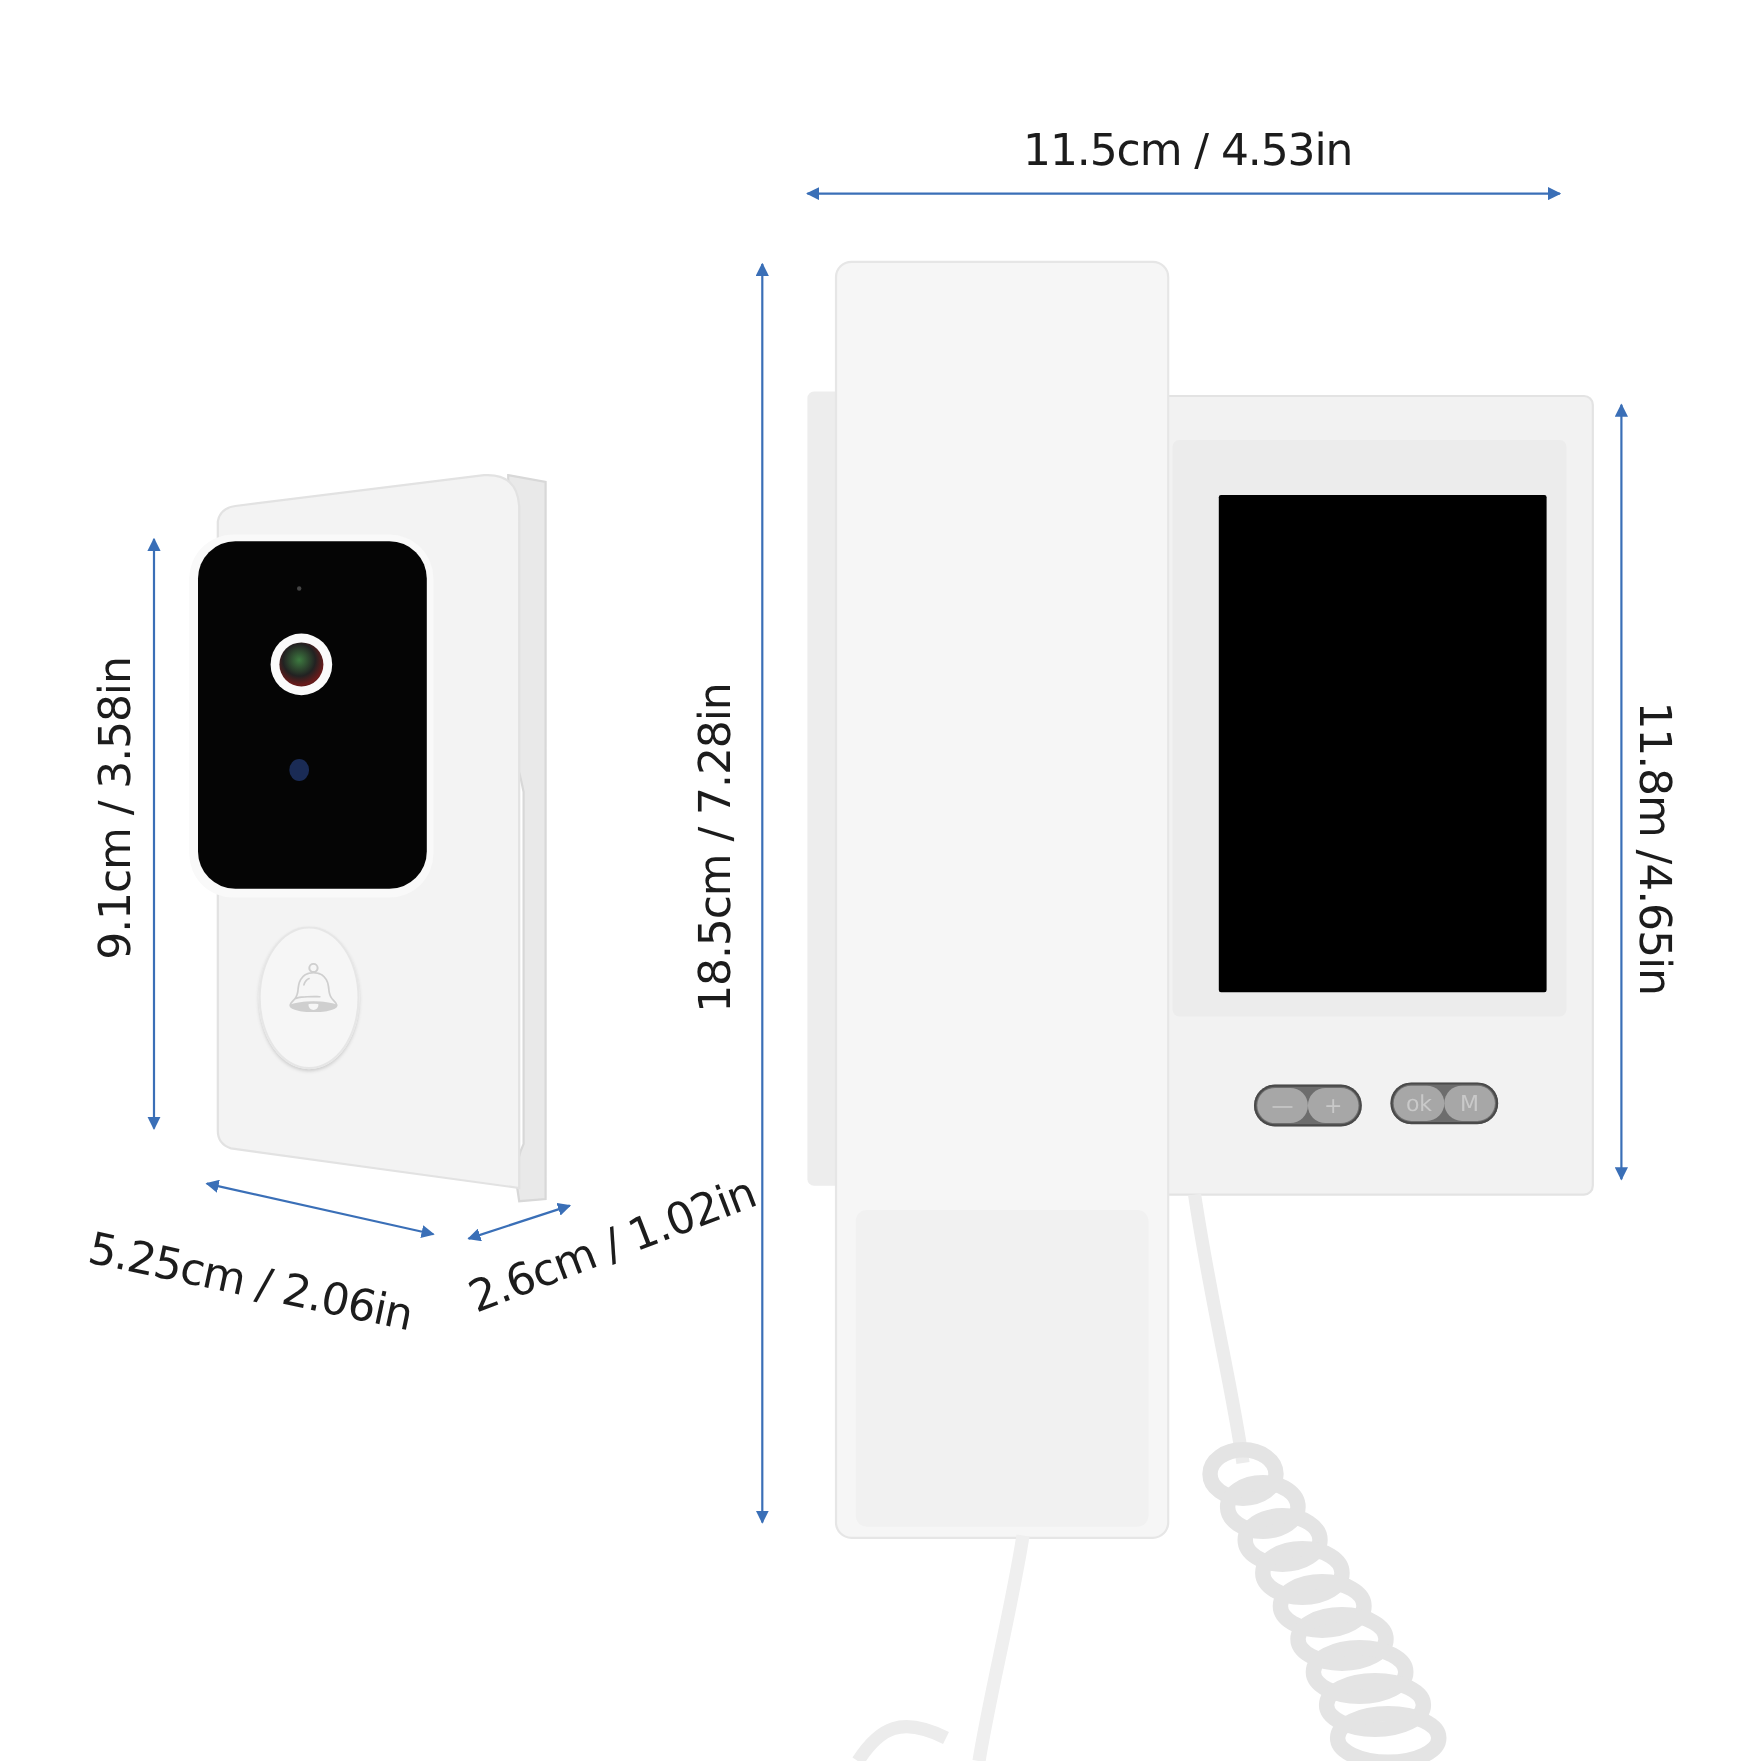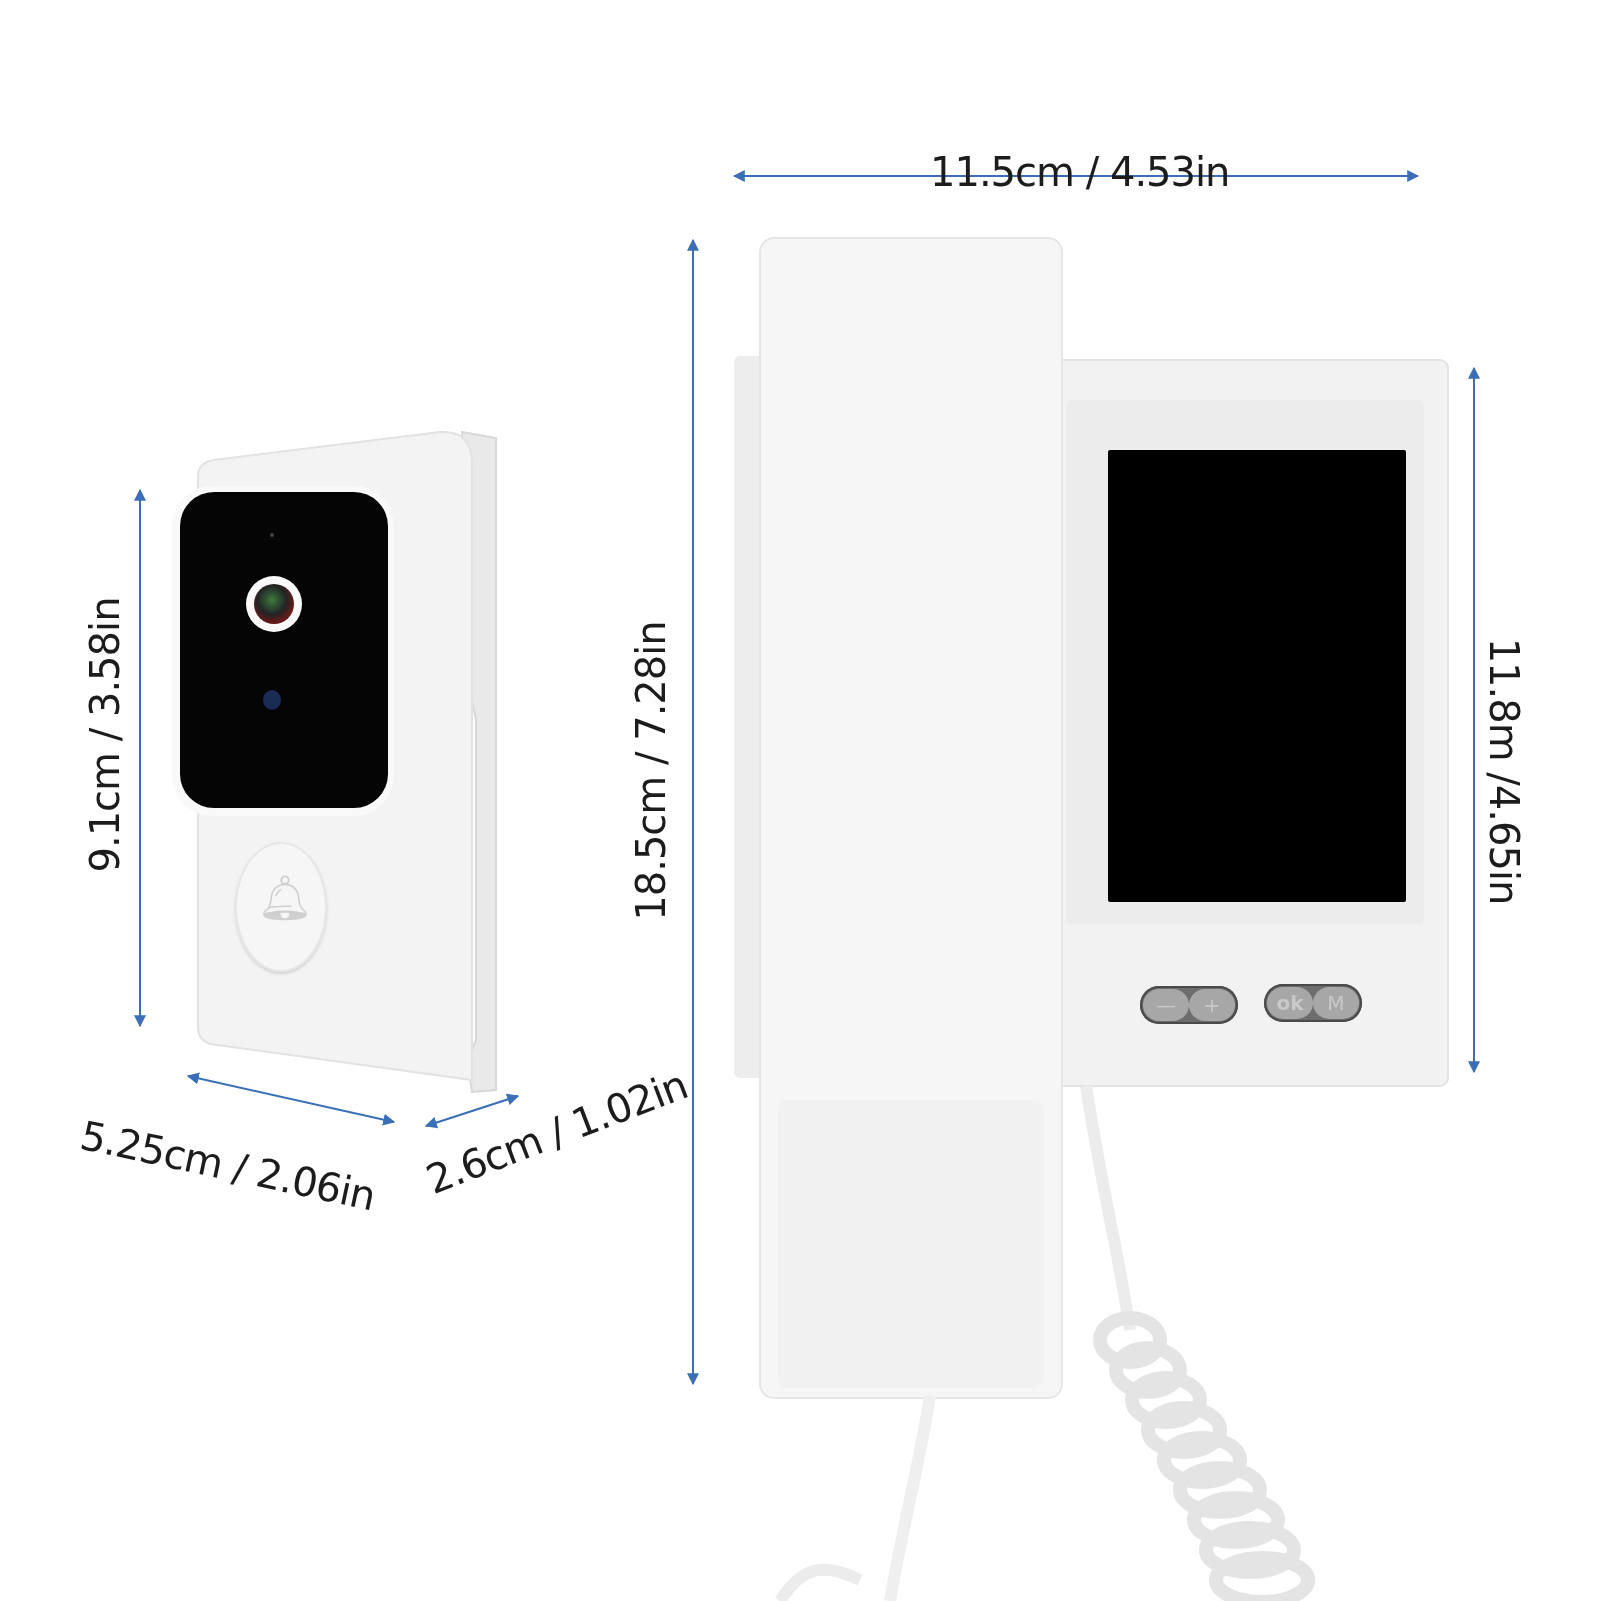--- a/index.html
+++ b/index.html
@@ -78,25 +78,25 @@
 <div class="abs" style="left:270px;top:533px;width:4px;height:4px;border-radius:50%;background:#444;"></div>
 <div class="abs" style="left:235px;top:842px;width:92px;height:130px;border-radius:50%;background:#f6f6f6;box-shadow:0 2px 3px #d0d0d0, inset 0 0 0 2px #e6e6e6;">
   <span style="position:absolute;left:22px;top:30px;font-size:44px;color:#cfcfcf;font-family:'DejaVu Sans',sans-serif;">🔔︎</span>
 </div>
 
 <div class="btn-pill" style="left:1140px;top:986px;width:98px;">
   <div class="btn" style="left:3px;">—</div>
   <div class="btn" style="left:49px;">+</div>
 </div>
 <div class="btn-pill" style="left:1264px;top:984px;width:98px;">
-  <div class="btn" style="left:3px;font-weight:bold;">ok</div>
+  <div class="btn" style="left:3px;">ok</div>
   <div class="btn" style="left:49px;">M</div>
 </div>
 
-<div class="label" style="left:930px;top:114px;margin-top:35px;">11.5cm / 4.53in</div>
+<div class="label" style="left:930px;top:114px;">11.5cm / 4.53in</div>
 
 <div class="label" style="left:496px;top:748px;width:310px;text-align:center;transform:rotate(-90deg);">18.5cm / 7.28in</div>
 
 <div class="label" style="left:1362px;top:748px;width:284px;text-align:center;transform:rotate(90deg);">11.8m /4.65in</div>
 
 <div class="label" style="left:-40px;top:712px;width:290px;text-align:center;transform:rotate(-90deg);">9.1cm / 3.58in</div>
 
 <div class="label" style="left:86px;top:1112px;transform:rotate(12deg);transform-origin:left top;">5.25cm / 2.06in</div>
 
 <div class="label" style="left:420px;top:1160px;transform:rotate(-21deg);transform-origin:left top;">2.6cm / 1.02in</div>

